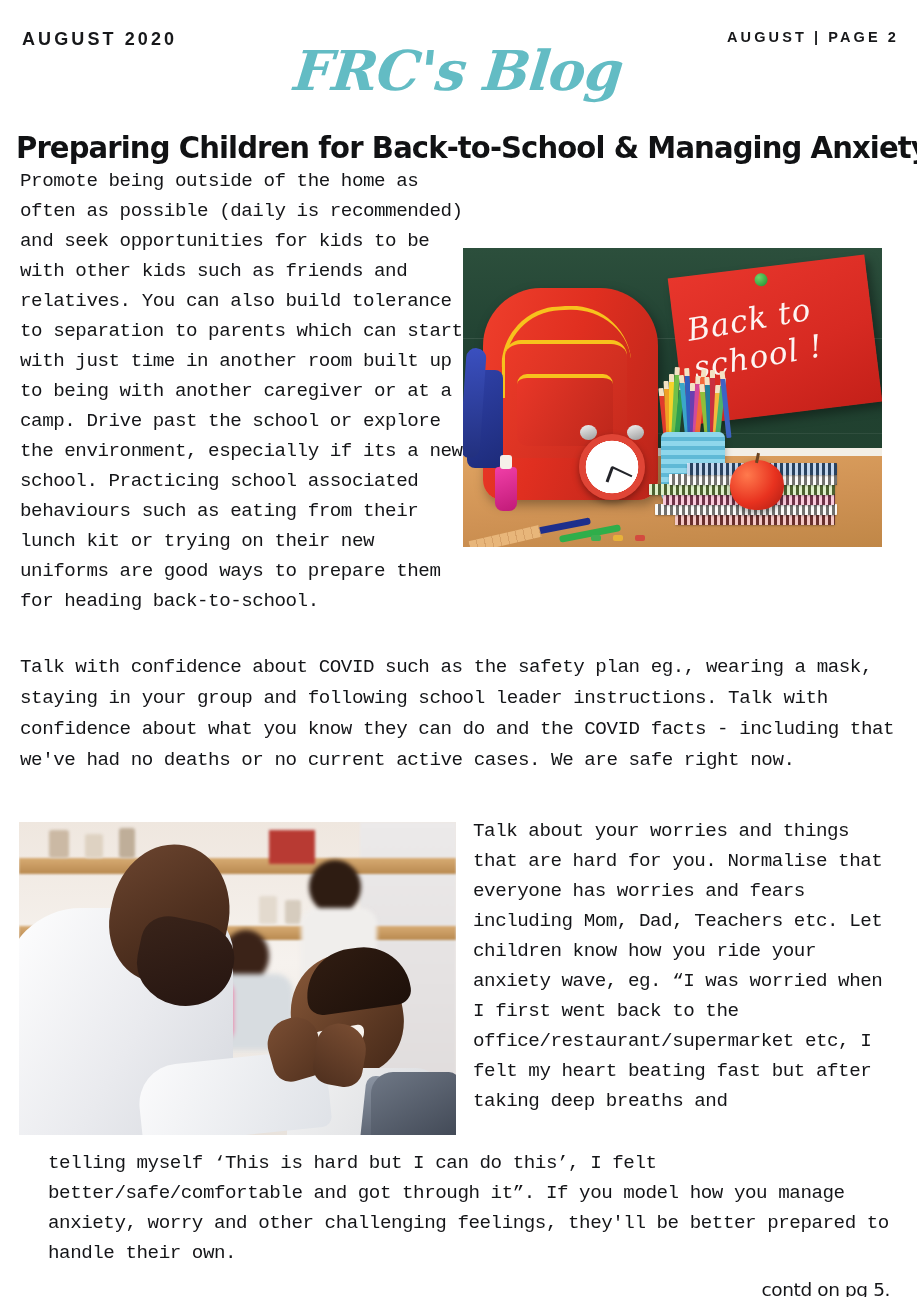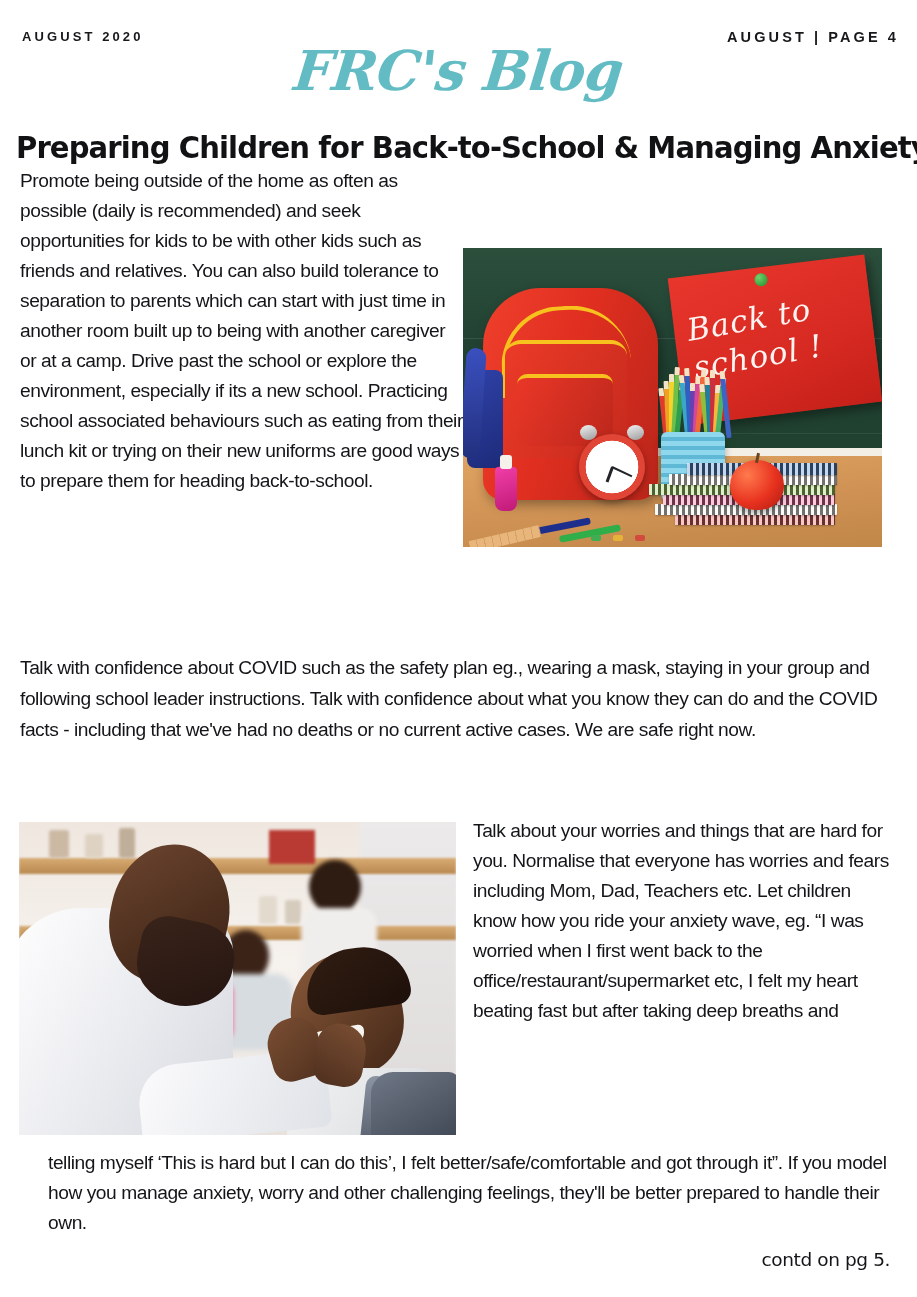--- a/index.html
+++ b/index.html
@@ -18,21 +18,21 @@
 
   
   .masthead {
     position: absolute;
     top: 0; left: 0;
     width: 917px; height: 112px;
   }
   .issue-date {
     position: absolute;
     left: 22px; top: 29px;
-    font-size: 13px;
+    font-size: 18px;
     font-weight: 700;
     letter-spacing: 3.1px;
     color: #17181a;
   }
   .page-marker {
     position: absolute;
     right: 18px; top: 29px;
     font-size: 14.5px;
     font-weight: 700;
     letter-spacing: 3.1px;
@@ -72,21 +72,21 @@
   
   .sec-head {
     font-family: "DejaVu Sans", sans-serif;
     font-weight: 700;
     font-size: 17.5px;
     line-height: 22px;
     letter-spacing: -0.2px;
     color: #111214;
   }
   .body-text {
-    font-family: Liberation Sans, sans-serif;
+    font-family: Liberation Mono, monospace;
     font-size: 19.2px;
     line-height: 30px;
     letter-spacing: -0.45px;
     color: #141518;
   }
 
   
   .exposure-block {
     position: absolute;
     left: 20px; top: 166px;
@@ -467,21 +467,21 @@
     width: 22px; height: 72px; border-radius: 10px;
     background: linear-gradient(170deg, #8c95a3, #545c6a);
     transform: rotate(6deg);
   }
 </style>
 </head>
 <body>
 
 <div class="masthead">
   <div class="issue-date">AUGUST 2020</div>
-  <div class="page-marker">AUGUST | PAGE 4</div>
+  <div class="page-marker">AUGUST | PAGE 2</div>
   <div class="blog-script">FRC's Blog</div>
 </div>
 
 <h1 class="page-title">Preparing Children for Back-to-School &amp; Managing Anxiety</h1>
 
 <div class="exposure-block">
   <div class="body-text exposure-body">Promote being outside of the home as often as possible (daily is recommended) and seek opportunities for kids to be with other kids such as friends and relatives. You can also build tolerance to separation to parents which can start with just time in another room built up to being with another caregiver or at a camp. Drive past the school or explore the environment, especially if its a new school. Practicing school associated behaviours such as eating from their lunch kit or trying on their new uniforms are good ways to prepare them for heading back-to-school.</div>
 </div>
 
 <div class="photo1">

